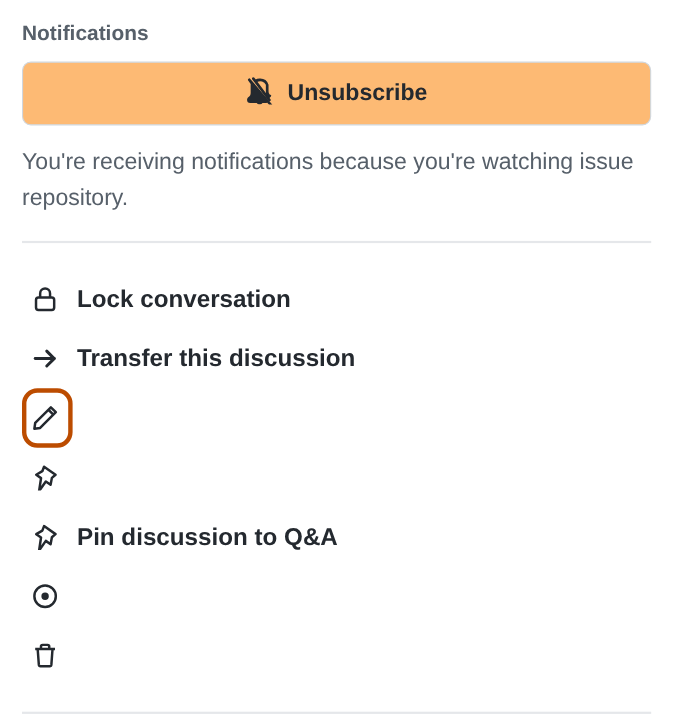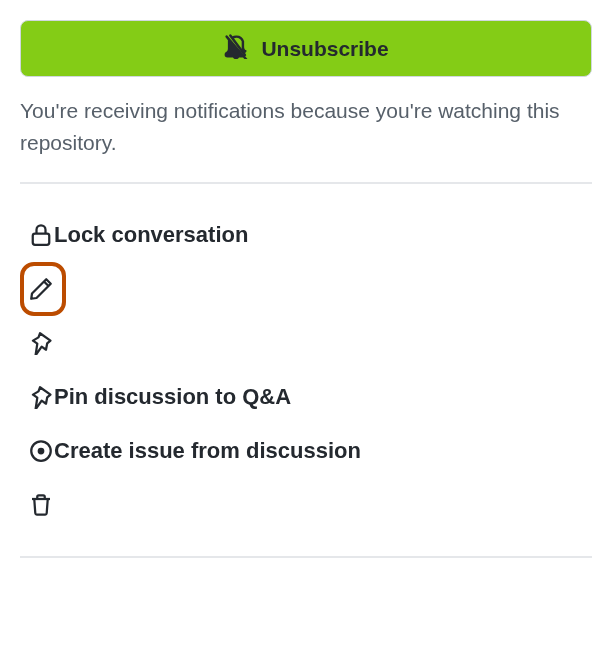--- a/index.html
+++ b/index.html
@@ -19,21 +19,21 @@
       font-size: 19px;
       font-weight: 600;
       margin-bottom: 14px;
     }
     .unsubscribe-btn {
       width: 100%;
       display: flex;
       align-items: center;
       justify-content: center;
       gap: 12px;
-      background: #84cc16;
+      background: #fdba74;
       border: 1px solid #d0d7de;
       border-radius: 8px;
       padding: 12px 16px;
       font-size: 21px;
       font-weight: 600;
       color: #24292f;
       cursor: pointer;
       margin-bottom: 18px;
     }
     .notify-desc {
@@ -49,20 +49,21 @@
     }
     .action-list {
       display: flex;
       flex-direction: column;
       gap: 0;
       margin-bottom: 24px;
     }
     .action-item {
       display: flex;
       align-items: center;
+      gap: 16px;
       padding: 10px 4px;
       font-size: 22px;
       font-weight: 600;
       color: #24292f;
       cursor: pointer;
       border: 4px solid transparent;
       border-radius: 14px;
     }
     .action-item.highlighted {
       border-color: #bc4c00;
@@ -83,49 +84,59 @@
     }
     .unsubscribe-btn svg {
       width: 26px;
       height: 26px;
     }
   </style>
 </head>
 <body>
 
 <div>
+  <h3 class="section-title">Notifications</h3>
 
   <button class="unsubscribe-btn">
     <span class="icon">
       <svg viewBox="0 0 16 16" fill="#24292f">
         <path d="M4.5 1.5l9 12" stroke="#24292f" stroke-width="1.5" stroke-linecap="round" fill="none"></path>
         <path d="M8 16a2 2 0 0 0 1.985-1.75c.017-.137-.097-.25-.235-.25h-3.5c-.138 0-.252.113-.235.25A2 2 0 0 0 8 16Z"></path>
         <path d="M3 5c0-.18.01-.356.028-.53L1.588 2.54A.75.75 0 0 1 2.81 1.68l12 14a.75.75 0 1 1-1.22.86l-1.27-1.48c-.15.03-.31.04-.47.04H2.75A1.75 1.75 0 0 1 1 13.25c0-.62.32-1.19.84-1.51C2.56 11.29 3 10.56 3 9.5V5Zm5-3.5c-.92 0-1.78.25-2.52.68l1.1 1.28A3.5 3.5 0 0 1 11.5 5v4.5c0 .41.07.8.18 1.17l1.62 1.89c.12-.09.24-.19.34-.3.4-.4.86-.76.86-1.26 0-.26-.21-.5-.5-.5-.06 0-.12.01-.18.03C13.32 10.24 13 9.56 13 8.5V5a5 5 0 0 0-5-3.5Z"></path>
       </svg>
     </span>
     <span>Unsubscribe</span>
   </button>
 
-  <p class="notify-desc">You're receiving notifications because you're watching this repository.</p>
+  <p class="notify-desc">You're receiving notifications because you're watching issue repository.</p>
 </div>
 
 <hr class="divider">
 
 <div class="action-list">
 
   <div class="action-item">
     <span class="icon">
       <svg viewBox="0 0 16 16" fill="none" stroke="#24292f" stroke-width="1.5">
         <rect x="2.5" y="7" width="11" height="7.5" rx="1.5"></rect>
         <path d="M5 7V4.5a3 3 0 0 1 6 0V7"></path>
       </svg>
     </span>
     <span>Lock conversation</span>
   </div>
 
+  <div class="action-item">
+    <span class="icon">
+      <svg viewBox="0 0 16 16" fill="none" stroke="#24292f" stroke-width="1.8" stroke-linecap="round" stroke-linejoin="round">
+        <path d="M2 8h11.5"></path>
+        <path d="M9 3.5L13.5 8 9 12.5"></path>
+      </svg>
+    </span>
+    <span>Transfer this discussion</span>
+  </div>
 
   <div class="action-item highlighted">
     <span class="icon">
       <svg viewBox="0 0 16 16" fill="none" stroke="#24292f" stroke-width="1.5" stroke-linejoin="round">
         <path d="M11.5 1.5l3 3L5 14l-3.5.5L2 11 11.5 1.5z"></path>
         <path d="M10 3l3 3"></path>
       </svg>
     </span>
   </div>
 
@@ -146,21 +157,20 @@
     <span>Pin discussion to Q&amp;A</span>
   </div>
 
   <div class="action-item">
     <span class="icon">
       <svg viewBox="0 0 16 16" fill="none" stroke="#24292f" stroke-width="1.5">
         <circle cx="8" cy="8" r="6.5"></circle>
         <circle cx="8" cy="8" r="1.5" fill="#24292f"></circle>
       </svg>
     </span>
-    <span>Create issue from discussion</span>
   </div>
 
   <div class="action-item">
     <span class="icon">
       <svg viewBox="0 0 16 16" fill="none" stroke="#24292f" stroke-width="1.5" stroke-linejoin="round">
         <path d="M2 4h12"></path>
         <path d="M5.5 4V2.5A1 1 0 0 1 6.5 1.5h3a1 1 0 0 1 1 1V4"></path>
         <path d="M3.5 4l.7 9.5a1 1 0 0 0 1 .9h5.6a1 1 0 0 0 1-.9L12.5 4"></path>
       </svg>
     </span>

